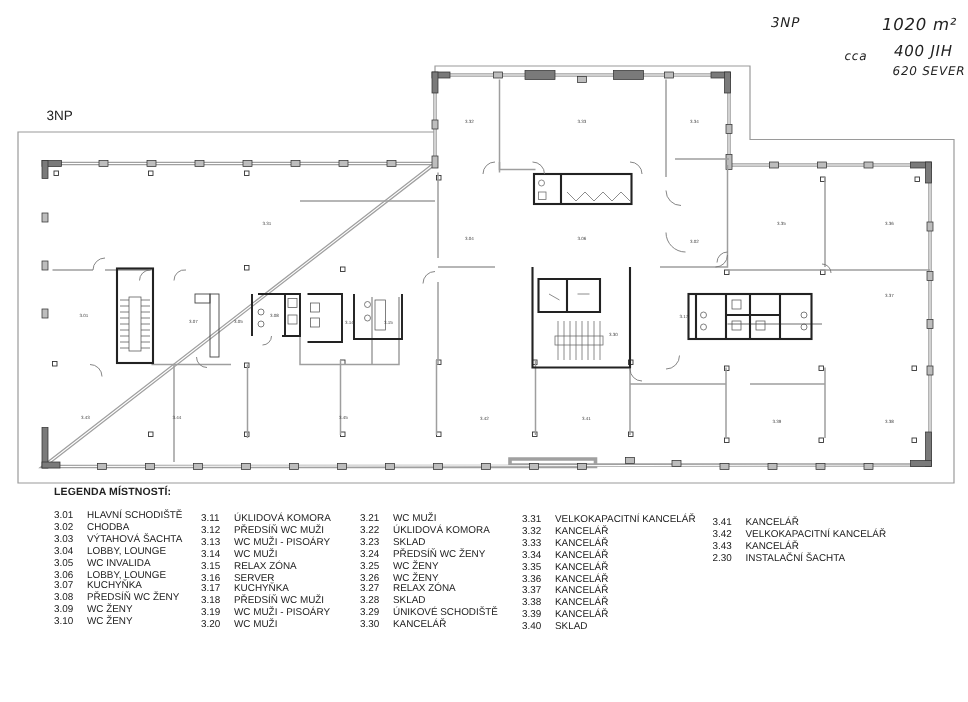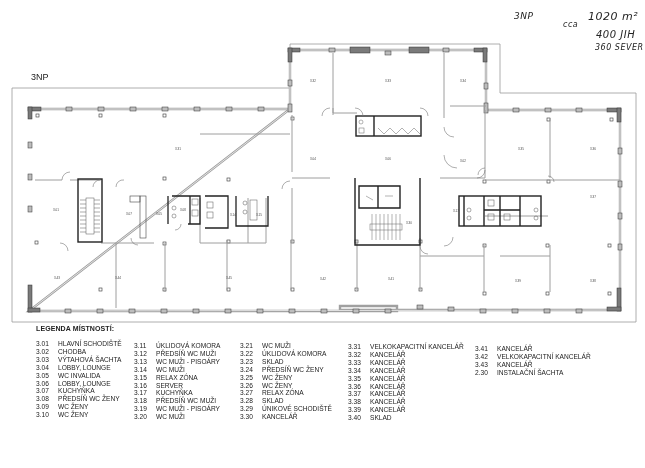--- a/index.html
+++ b/index.html
@@ -11,23 +11,23 @@
   .legend-title { position: absolute; left: 36px; top: 325px; font-size: 7px; font-weight: bold; letter-spacing: 0.1px; color: #222; }
   .legend-col { position: absolute; font-size: 6.6px; line-height: 7.9px; color: #222; }
   .legend-row { display: flex; white-space: nowrap; }
   .legend-row .num { width: 22px; }
 </style>
 </head>
 <body>
 
 <div class="hand" style="left:514px; top:11px; font-size:9px;">3NP</div>
 <div class="hand" style="left:588px; top:10px; font-size:11px;text-align:right;">1020 m²</div>
-<div class="hand" style="left:563px; top:20px; font-size:8px;">cca</div>
+<div class="hand" style="left:563px; top:33px; font-size:8px;">cca</div>
 <div class="hand" style="left:596px; top:29px; font-size:10px;">400 JIH</div>
-<div class="hand" style="left:595px; top:43px; font-size:8px;">360 SEVER</div>
+<div class="hand" style="left:595px; top:43px; font-size:8px;">620 SEVER</div>
 
 <div class="plan-label">3NP</div>
 
 <svg class="plan" width="645" height="330" viewBox="0 0 645 330" xmlns="http://www.w3.org/2000/svg">
 
   <g fill="none" stroke="#9a9a9a" stroke-width="0.8">
     <path d="M12 88 L 290 88 L 290 44 L 500 44 L 500 93 L 636 93 L 636 322 L 12 322 Z"></path>
   </g>
 
   <g fill="none" stroke="#a0a0a0" stroke-width="2.4">

